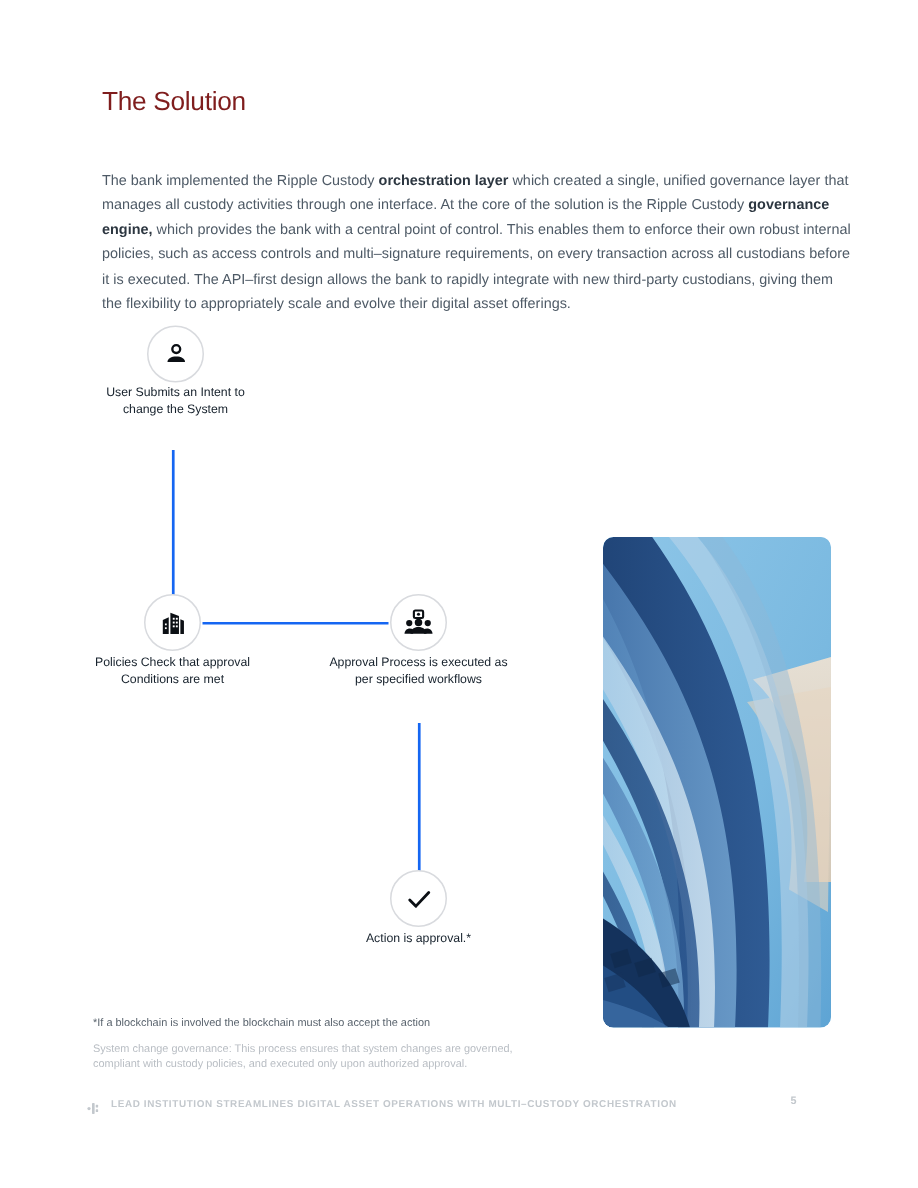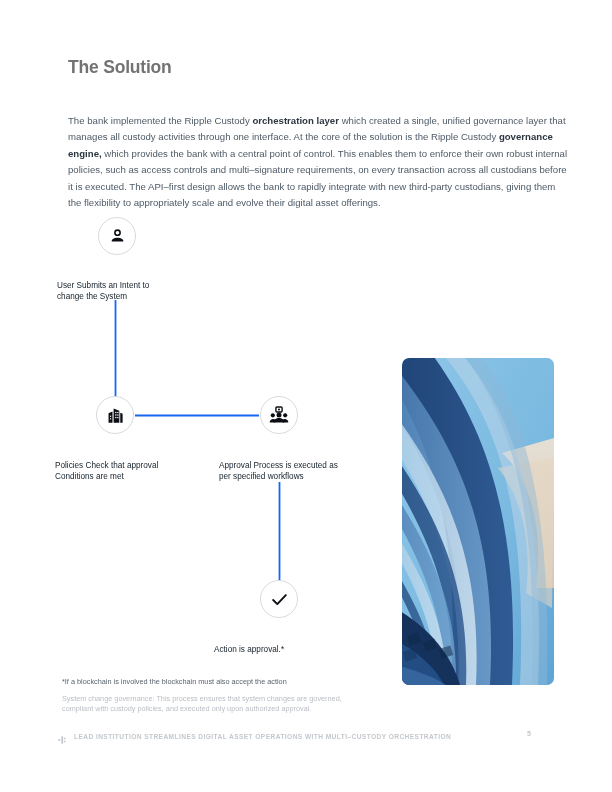--- a/index.html
+++ b/index.html
@@ -16,23 +16,23 @@
     height: 792px;
     background: #ffffff;
   }
 
   
   .heading {
     position: absolute;
     left: 68px;
     top: 57px;
     font-size: 17.5px;
-    font-weight: bold;
+    font-weight: normal;
     letter-spacing: -0.2px;
-    color: #737373;
+    color: #7f1d1d;
   }
 
   
   .body-copy {
     position: absolute;
     left: 68px;
     top: 88px;
     width: 500px;
     font-size: 9.6px;
     line-height: 16.4px;
@@ -61,22 +61,22 @@
     align-items: center;
     justify-content: center;
   }
   .node svg { display: block; }
 
   .node-label {
     position: absolute;
     font-size: 8.2px;
     line-height: 11.4px;
     color: #15202b;
+    text-align: center;
     font-weight: 400;
-    margin-top: 24px;
   }
 
   
   #node-user   { left: 98px; top: 217px; }
   #node-policy { left: 96px; top: 396px; }
   #node-approve{ left: 260px; top: 396px; }
   #node-done   { left: 260px; top: 580px; }
 
   #label-user    { left: 57px; top: 256px; width: 120px; }
   #label-policy  { left: 55px; top: 436px; width: 120px; }

